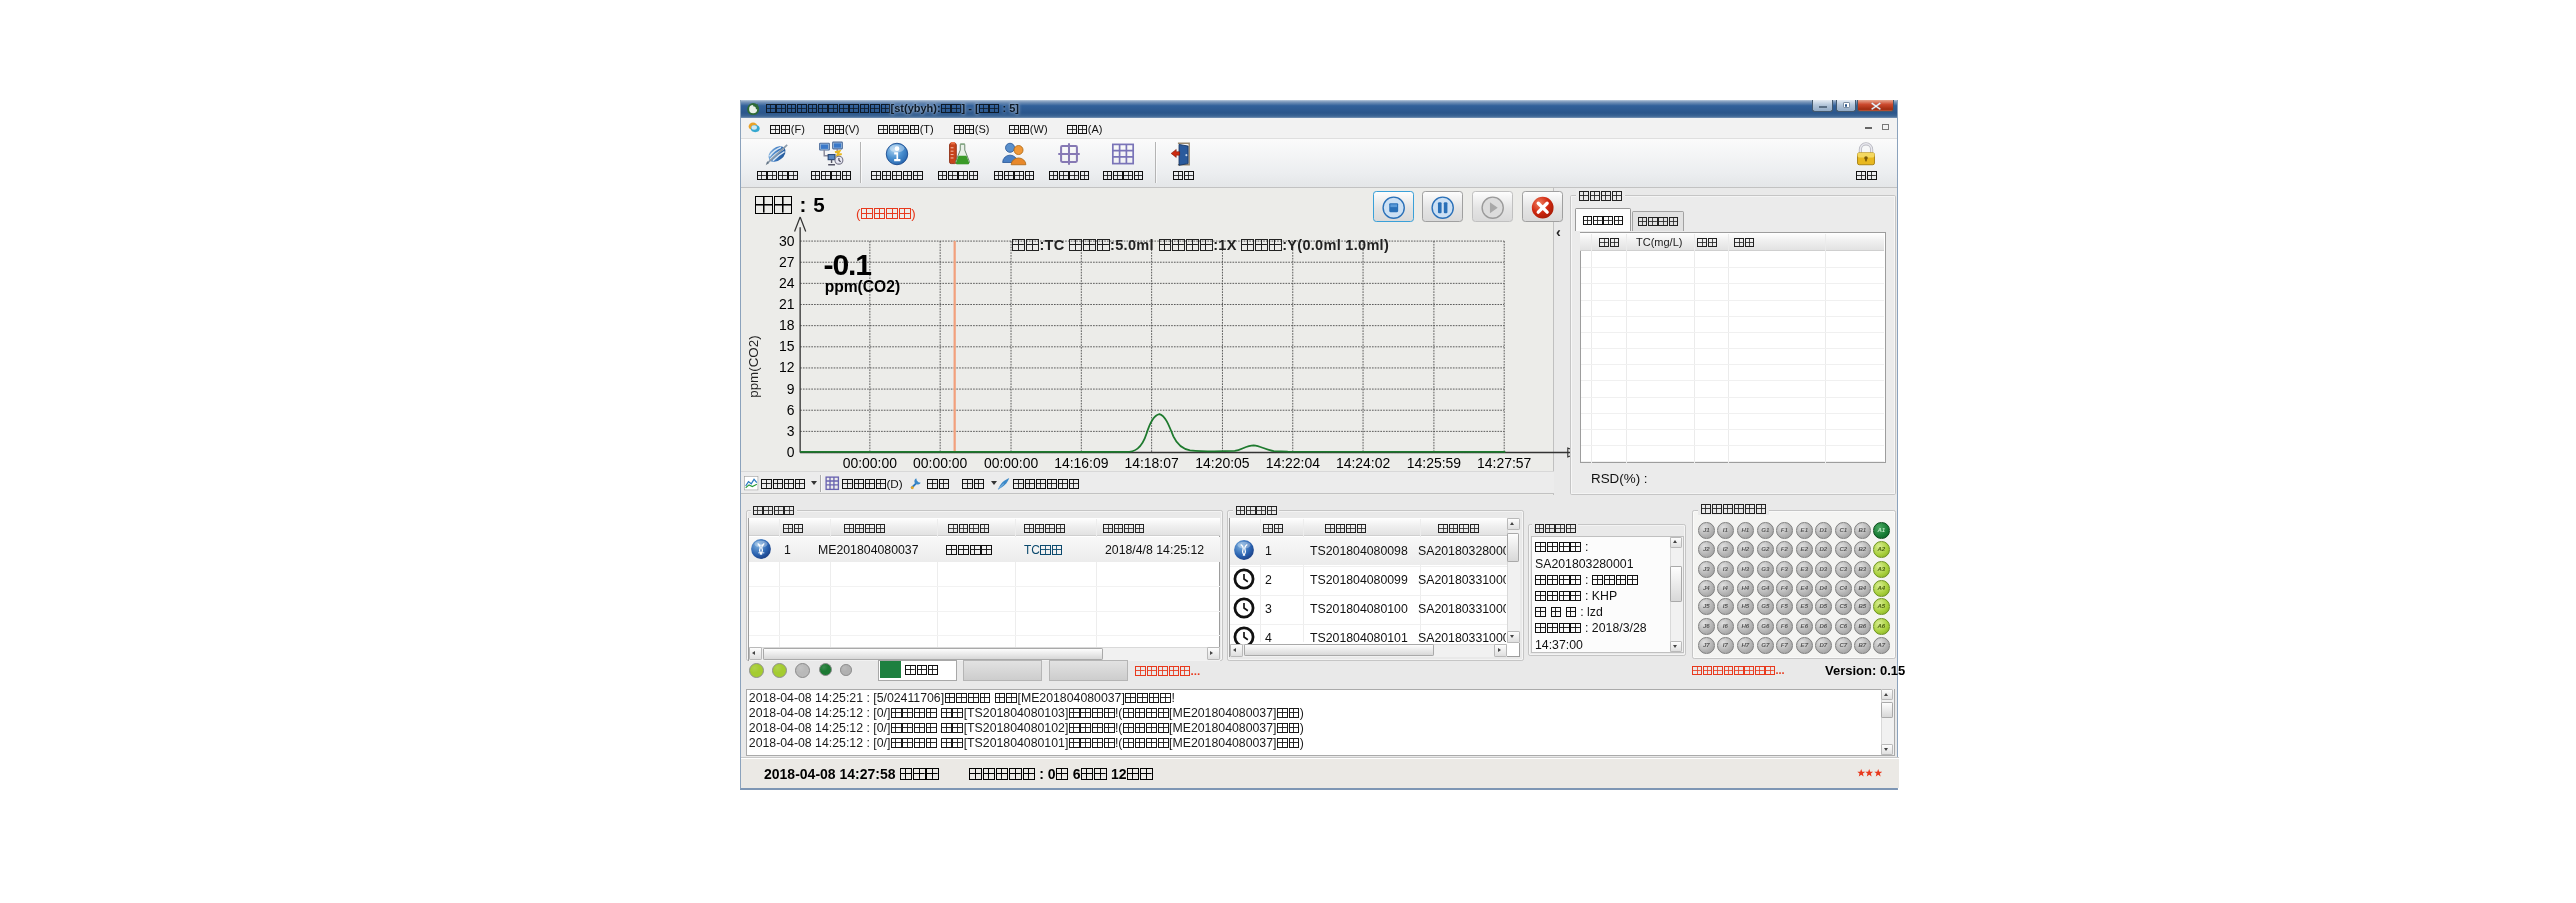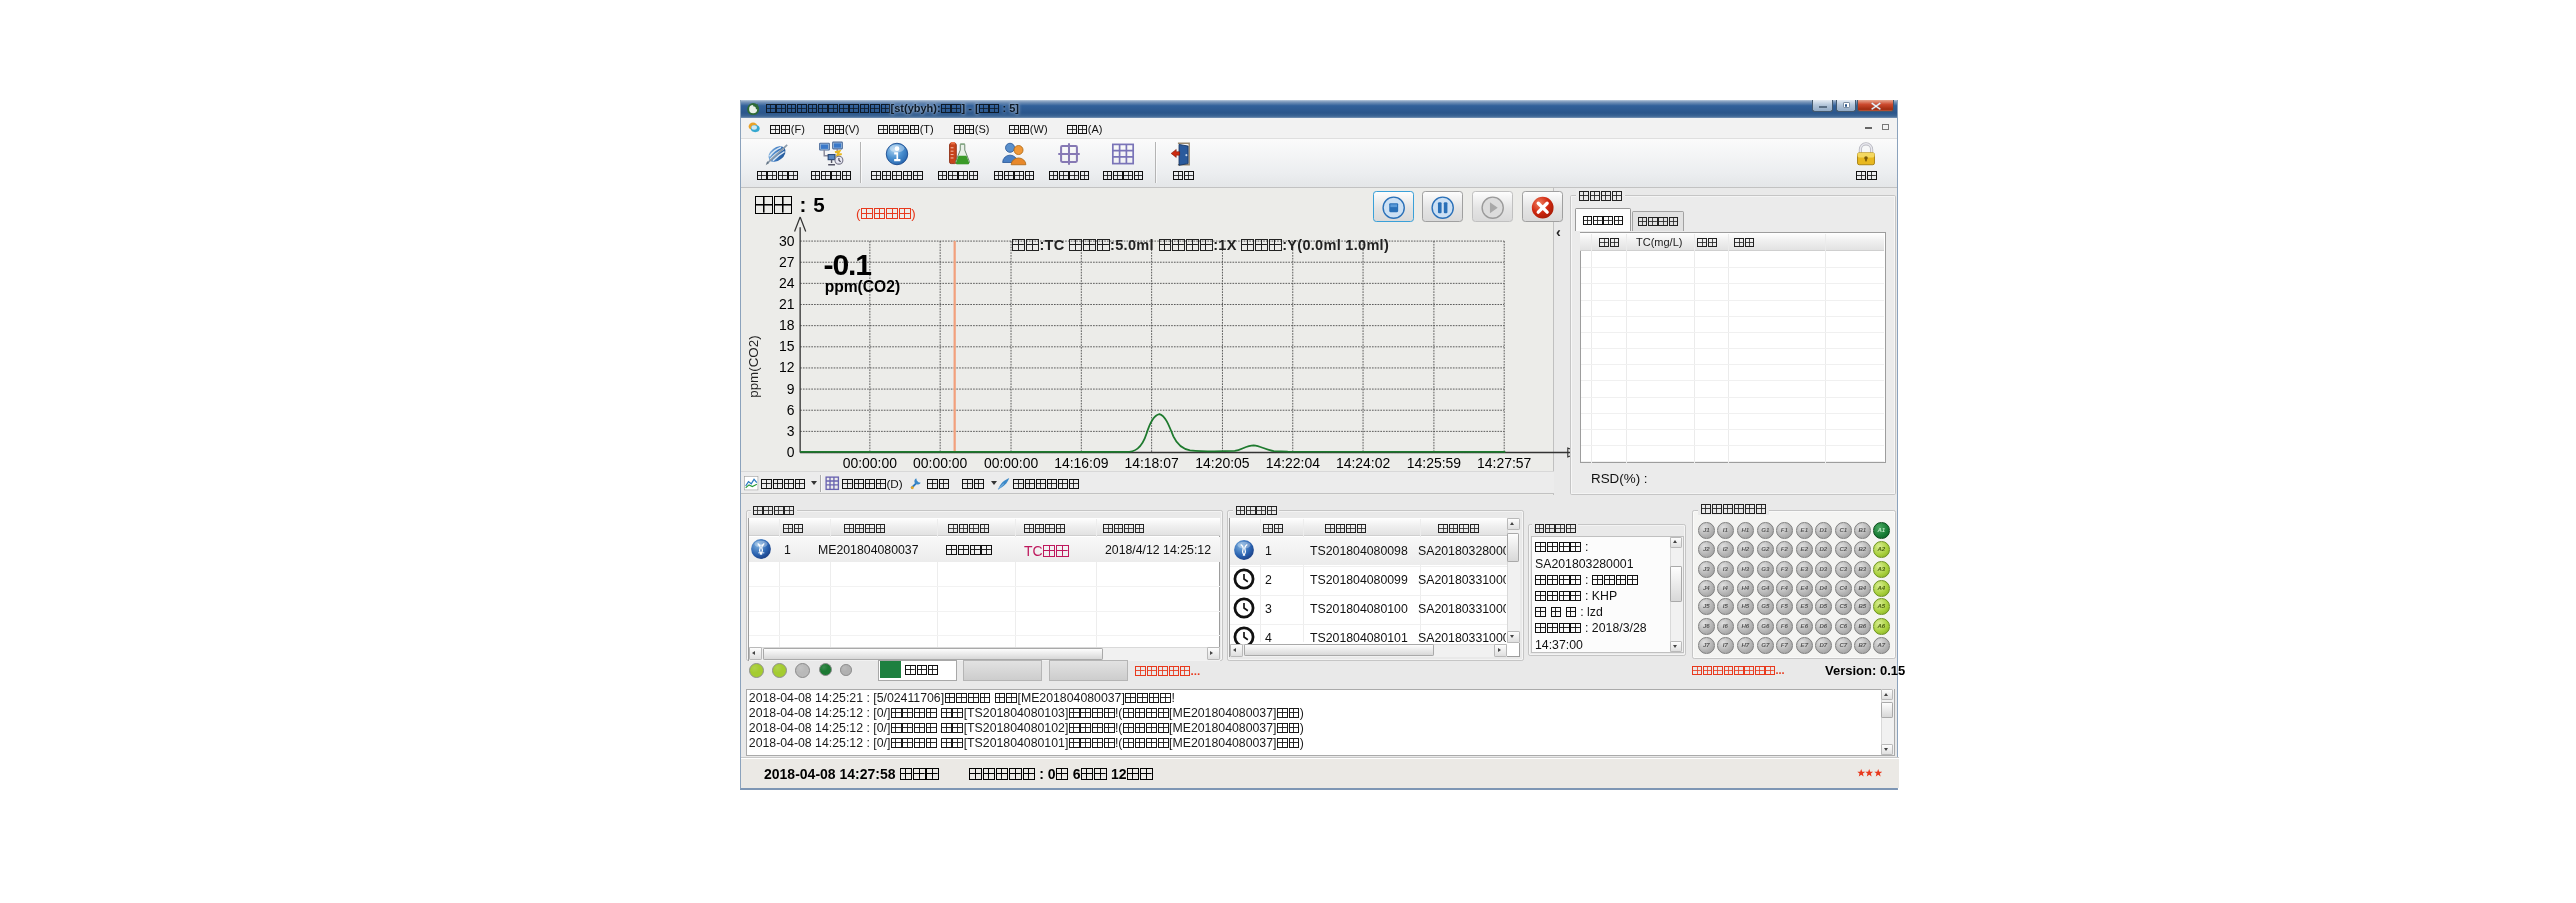--- a/index.html
+++ b/index.html
@@ -337,22 +337,22 @@
         </radialGradient>
       </defs>
 <circle cx="20" cy="20" r="18" fill="url(#mg)"></circle>
       <ellipse cx="20" cy="11" rx="12" ry="6" fill="rgba(255,255,255,.3)"></ellipse>
 <path d="M14 10 q6 4 4 10 q-2 6 4 10 M26 10 q-6 4 -4 10 q2 6 -4 10" stroke="#fff" stroke-width="2.2" fill="none"></path>
 <path d="M14 13 h11 M15 27 h11" stroke="#fff" stroke-width="1.6"></path>
     </svg>
     <div class="abs" style="left:43px;top:443px;font-size:12.3px;color:#111">1</div>
     <div class="abs" style="left:77px;top:443px;font-size:12.3px;color:#111">ME201804080037</div>
     <div class="abs" style="left:205px;top:443px;font-size:12.3px;color:#111"><i class="c"></i><i class="c"></i><i class="c"></i><i class="c"></i></div>
-    <div class="abs" style="left:283px;top:443px;font-size:14px;color:#be185d">TC<i class="c"></i><i class="c"></i></div>
-    <div class="abs" style="left:364px;top:443px;font-size:12.3px;color:#111">2018/4/12 14:25:12</div>
+    <div class="abs" style="left:283px;top:443px;font-size:12px;color:#0c4a6e">TC<i class="c"></i><i class="c"></i></div>
+    <div class="abs" style="left:364px;top:443px;font-size:12.3px;color:#111">2018/4/8 14:25:12</div>
     <div class="abs" style="left:7.8px;top:486px;width:471px;height:0.6px;background:#f2f2f2"></div>
     <div class="abs" style="left:7.8px;top:511px;width:471px;height:0.6px;background:#f2f2f2"></div>
     <div class="abs" style="left:7.8px;top:535px;width:471px;height:0.6px;background:#f2f2f2"></div>
     <div class="abs" style="left:7.8px;top:560px;width:471px;height:0.6px;background:#f2f2f2"></div>
     <div class="abs" style="left:7.8px;top:547px;width:471px;height:13.4px;background:#f1f1f1;border-top:0.6px solid #d9d9d9"></div>
     <div class="sbtn" style="left:7.8px;top:547px;width:13px;height:13.4px"></div>
     <div class="sbtn" style="left:466px;top:547px;width:13px;height:13.4px"></div>
     <div class="abs" style="left:11px;top:551px;width:0;height:0;border-top:2.8px solid transparent;border-bottom:2.8px solid transparent;border-right:3.9px solid #444"></div>
     <div class="abs" style="left:469px;top:551px;width:0;height:0;border-top:2.8px solid transparent;border-bottom:2.8px solid transparent;border-left:3.9px solid #444"></div>
     <div class="thumb" style="left:22px;top:548px;width:340px;height:12.3px"></div>

